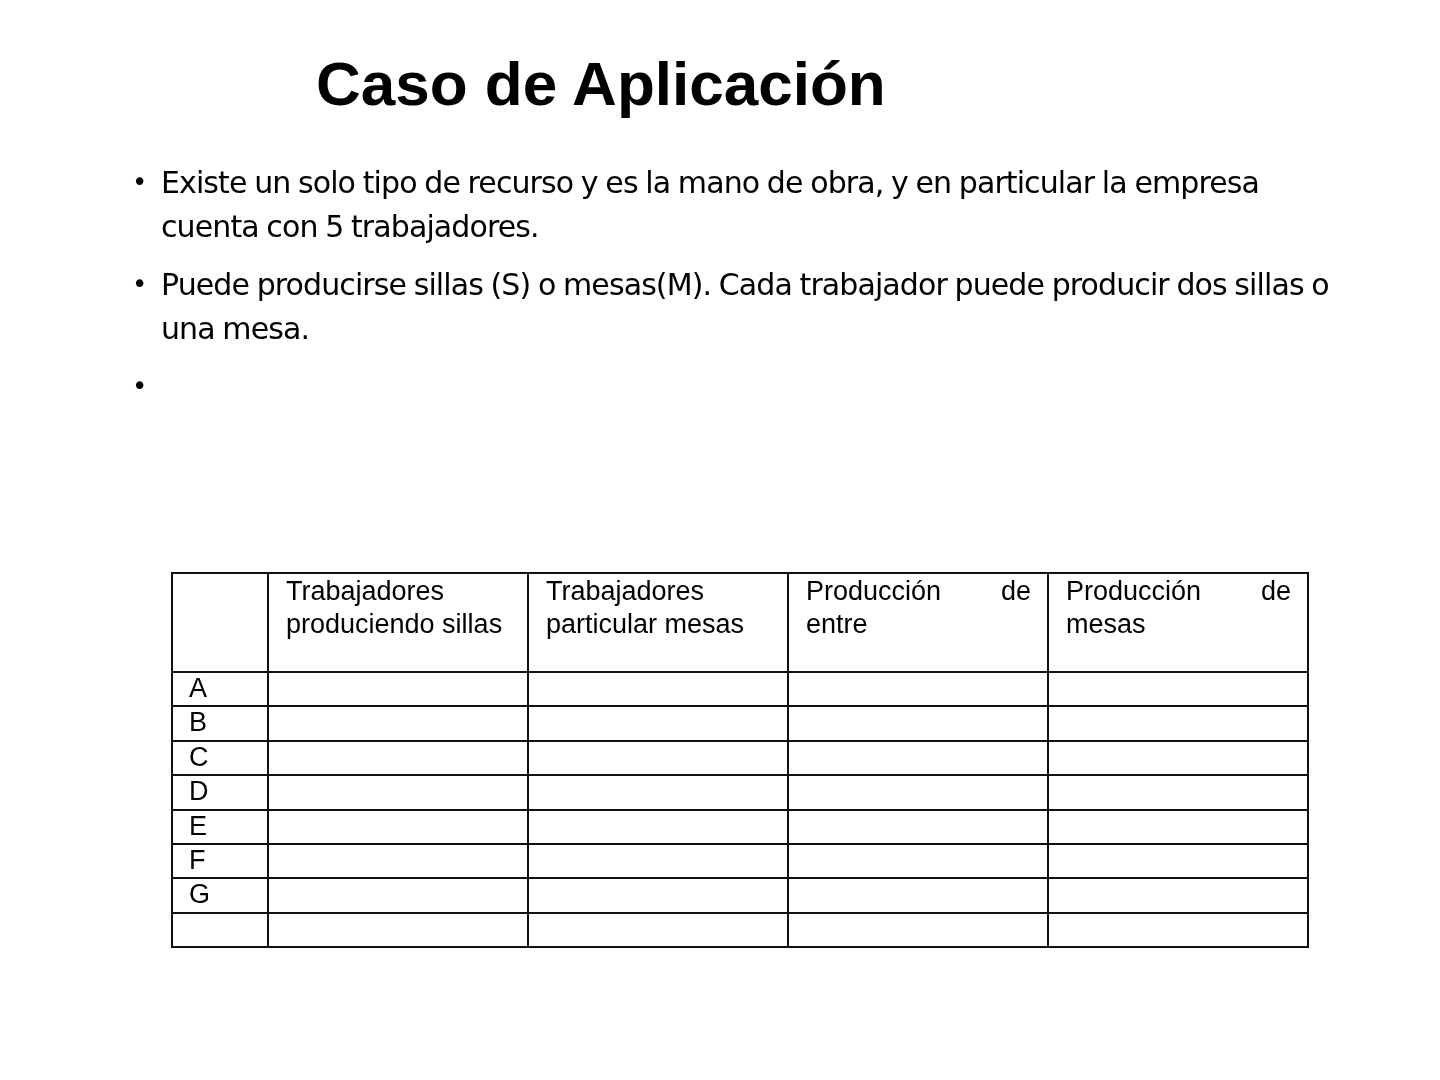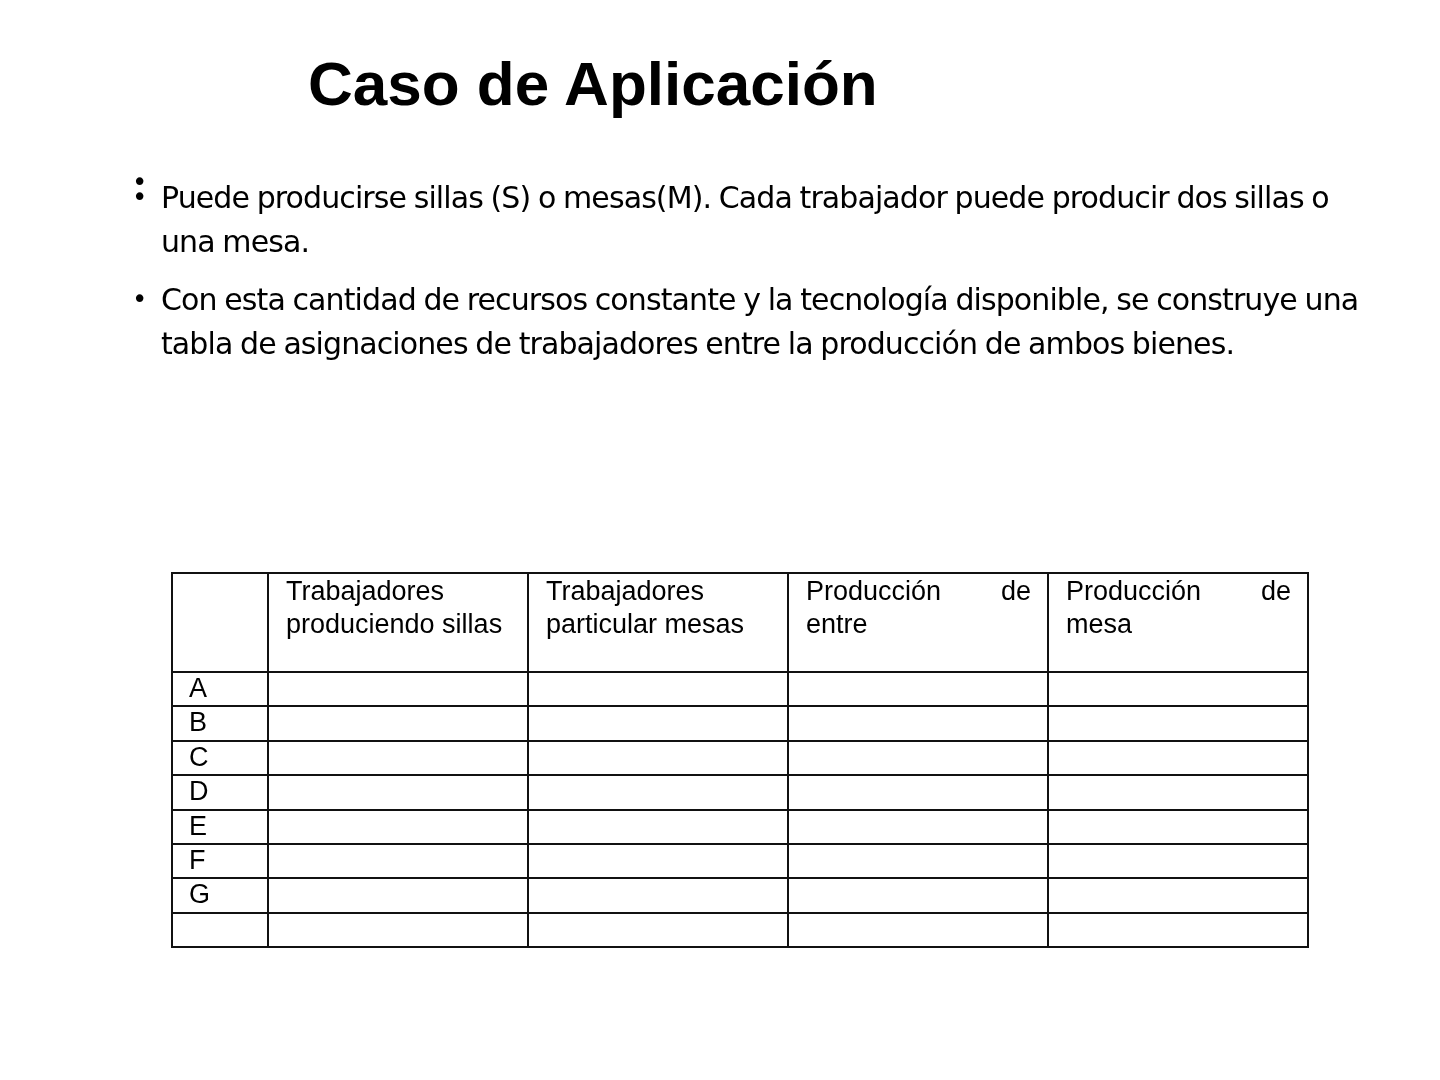--- a/index.html
+++ b/index.html
@@ -9,21 +9,21 @@
     }
     body {
       width: 1440px;
       height: 1080px;
       position: relative;
       overflow: hidden;
       color: #000000;
     }
     .slide-title {
       position: absolute;
-      left: 308px;
+      left: 316px;
       top: 46px;
       margin: 0;
       font-family: "Liberation Sans", "DejaVu Sans", sans-serif;
       font-weight: bold;
       font-size: 62px;
       line-height: 76px;
       letter-spacing: 0px;
       white-space: nowrap;
     }
     .bullets {
@@ -93,28 +93,28 @@
     }
   </style>
 </head>
 <body>
 
 <h1 class="slide-title">Caso de Aplicación</h1>
 
 <ul class="bullets">
   <li>
     <span class="bullet-dot">•</span>
+    <span>Existe un solo tipo de recurso y es la mano de obra, y en particular la empresa cuenta con 5 trabajadores.</span>
   </li>
   <li>
     <span class="bullet-dot">•</span>
     <span>Puede producirse sillas (S) o mesas(M). Cada trabajador puede producir dos sillas o una mesa.</span>
   </li>
   <li>
     <span class="bullet-dot">•</span>
-    <span>Con esta cantidad de recursos constante y la tecnología disponible, se construye una tabla de asignaciones de trabajadores entre la producción de ambos bienes.</span>
   </li>
 </ul>
 
 <table class="data-table">
   <thead>
     <tr>
       <th class="corner"></th>
       <th class="col">Trabajadores produciendo sillas</th>
       <th class="col">Trabajadores particular mesas</th>
       <th class="col justify">
@@ -122,21 +122,21 @@
           <span>Producción</span>
           <span>de</span>
         </span>
         <span>entre</span>
       </th>
       <th class="col justify">
         <span class="first-line">
           <span>Producción</span>
           <span>de</span>
         </span>
-        <span>mesa</span>
+        <span>mesas</span>
       </th>
     </tr>
   </thead>
   <tbody>
     <tr>
       <td class="row-label">A</td>
       <td></td>
       <td></td>
       <td></td>
       <td></td>

